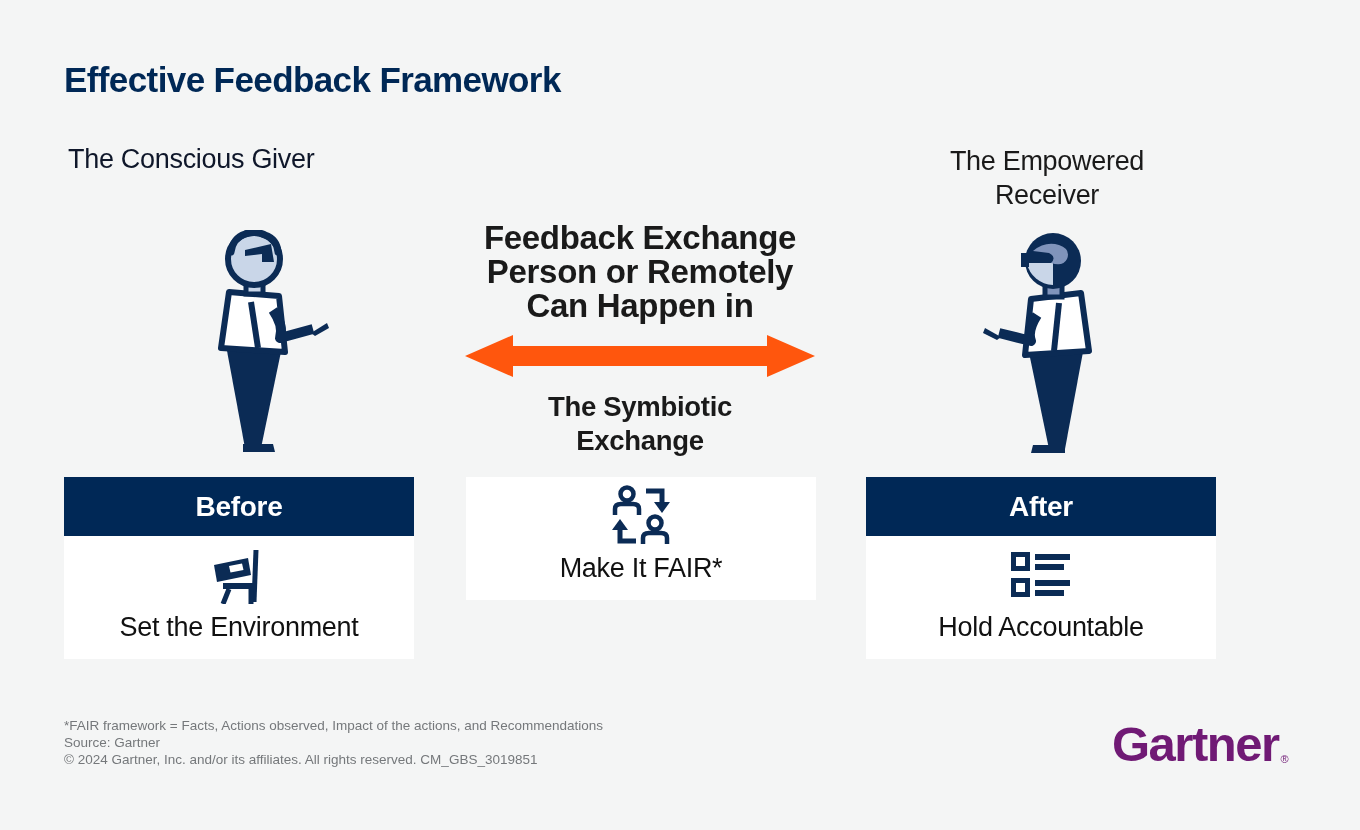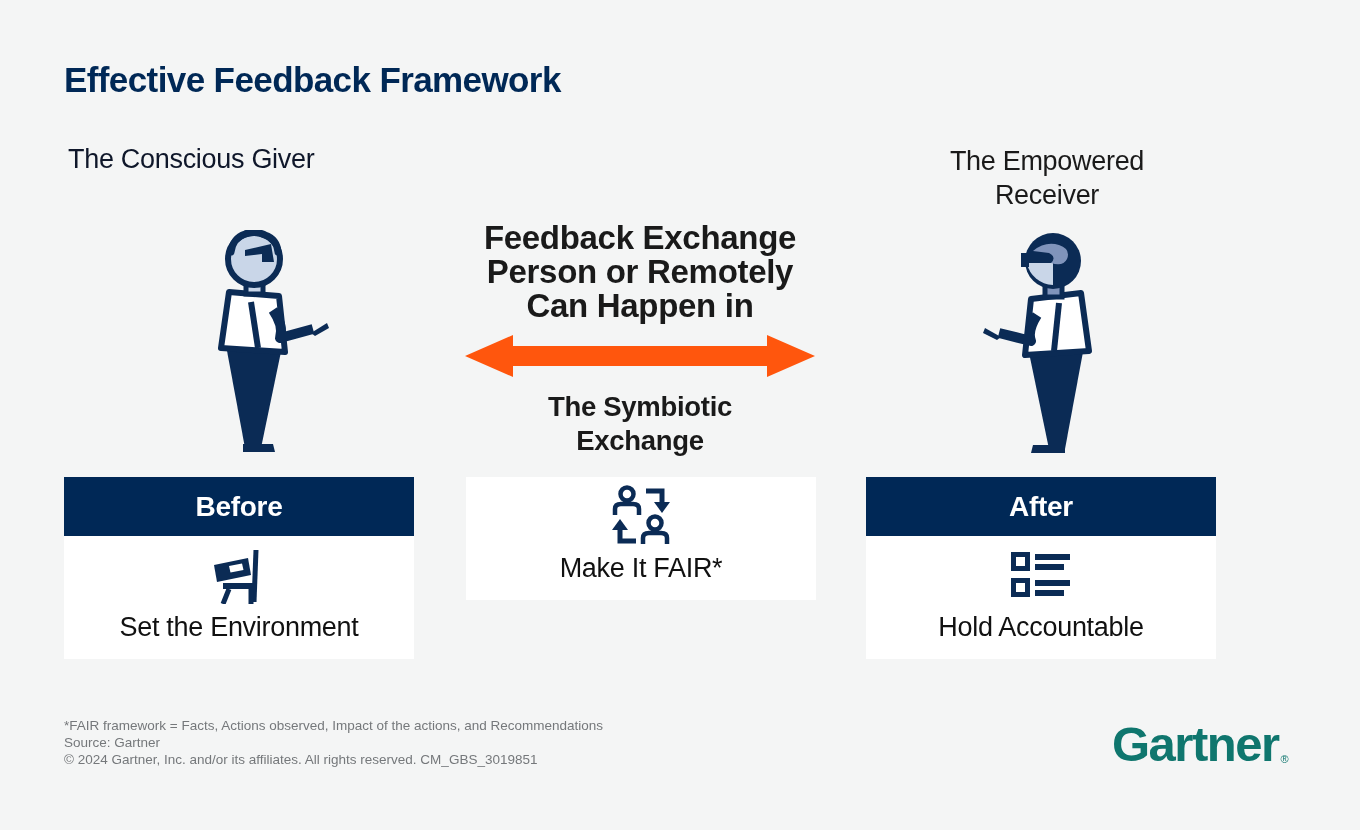--- a/index.html
+++ b/index.html
@@ -115,21 +115,21 @@
     font-size: 13.5px;
     line-height: 17px;
     color: #75787b;
     font-weight: 400;
   }
   .footer div { white-space: nowrap; }
   .gartner-logo {
     position: absolute;
     left: 1112px; top: 718px;
     width: 190px;
-    color: #0f766e;
+    color: #701a75;
     font-weight: 700;
     font-size: 49px;
     letter-spacing: -1.5px;
     line-height: 52px;
   }
   .gartner-logo .reg {
     font-size: 11px;
     font-weight: 400;
     letter-spacing: 0;
     vertical-align: baseline;

